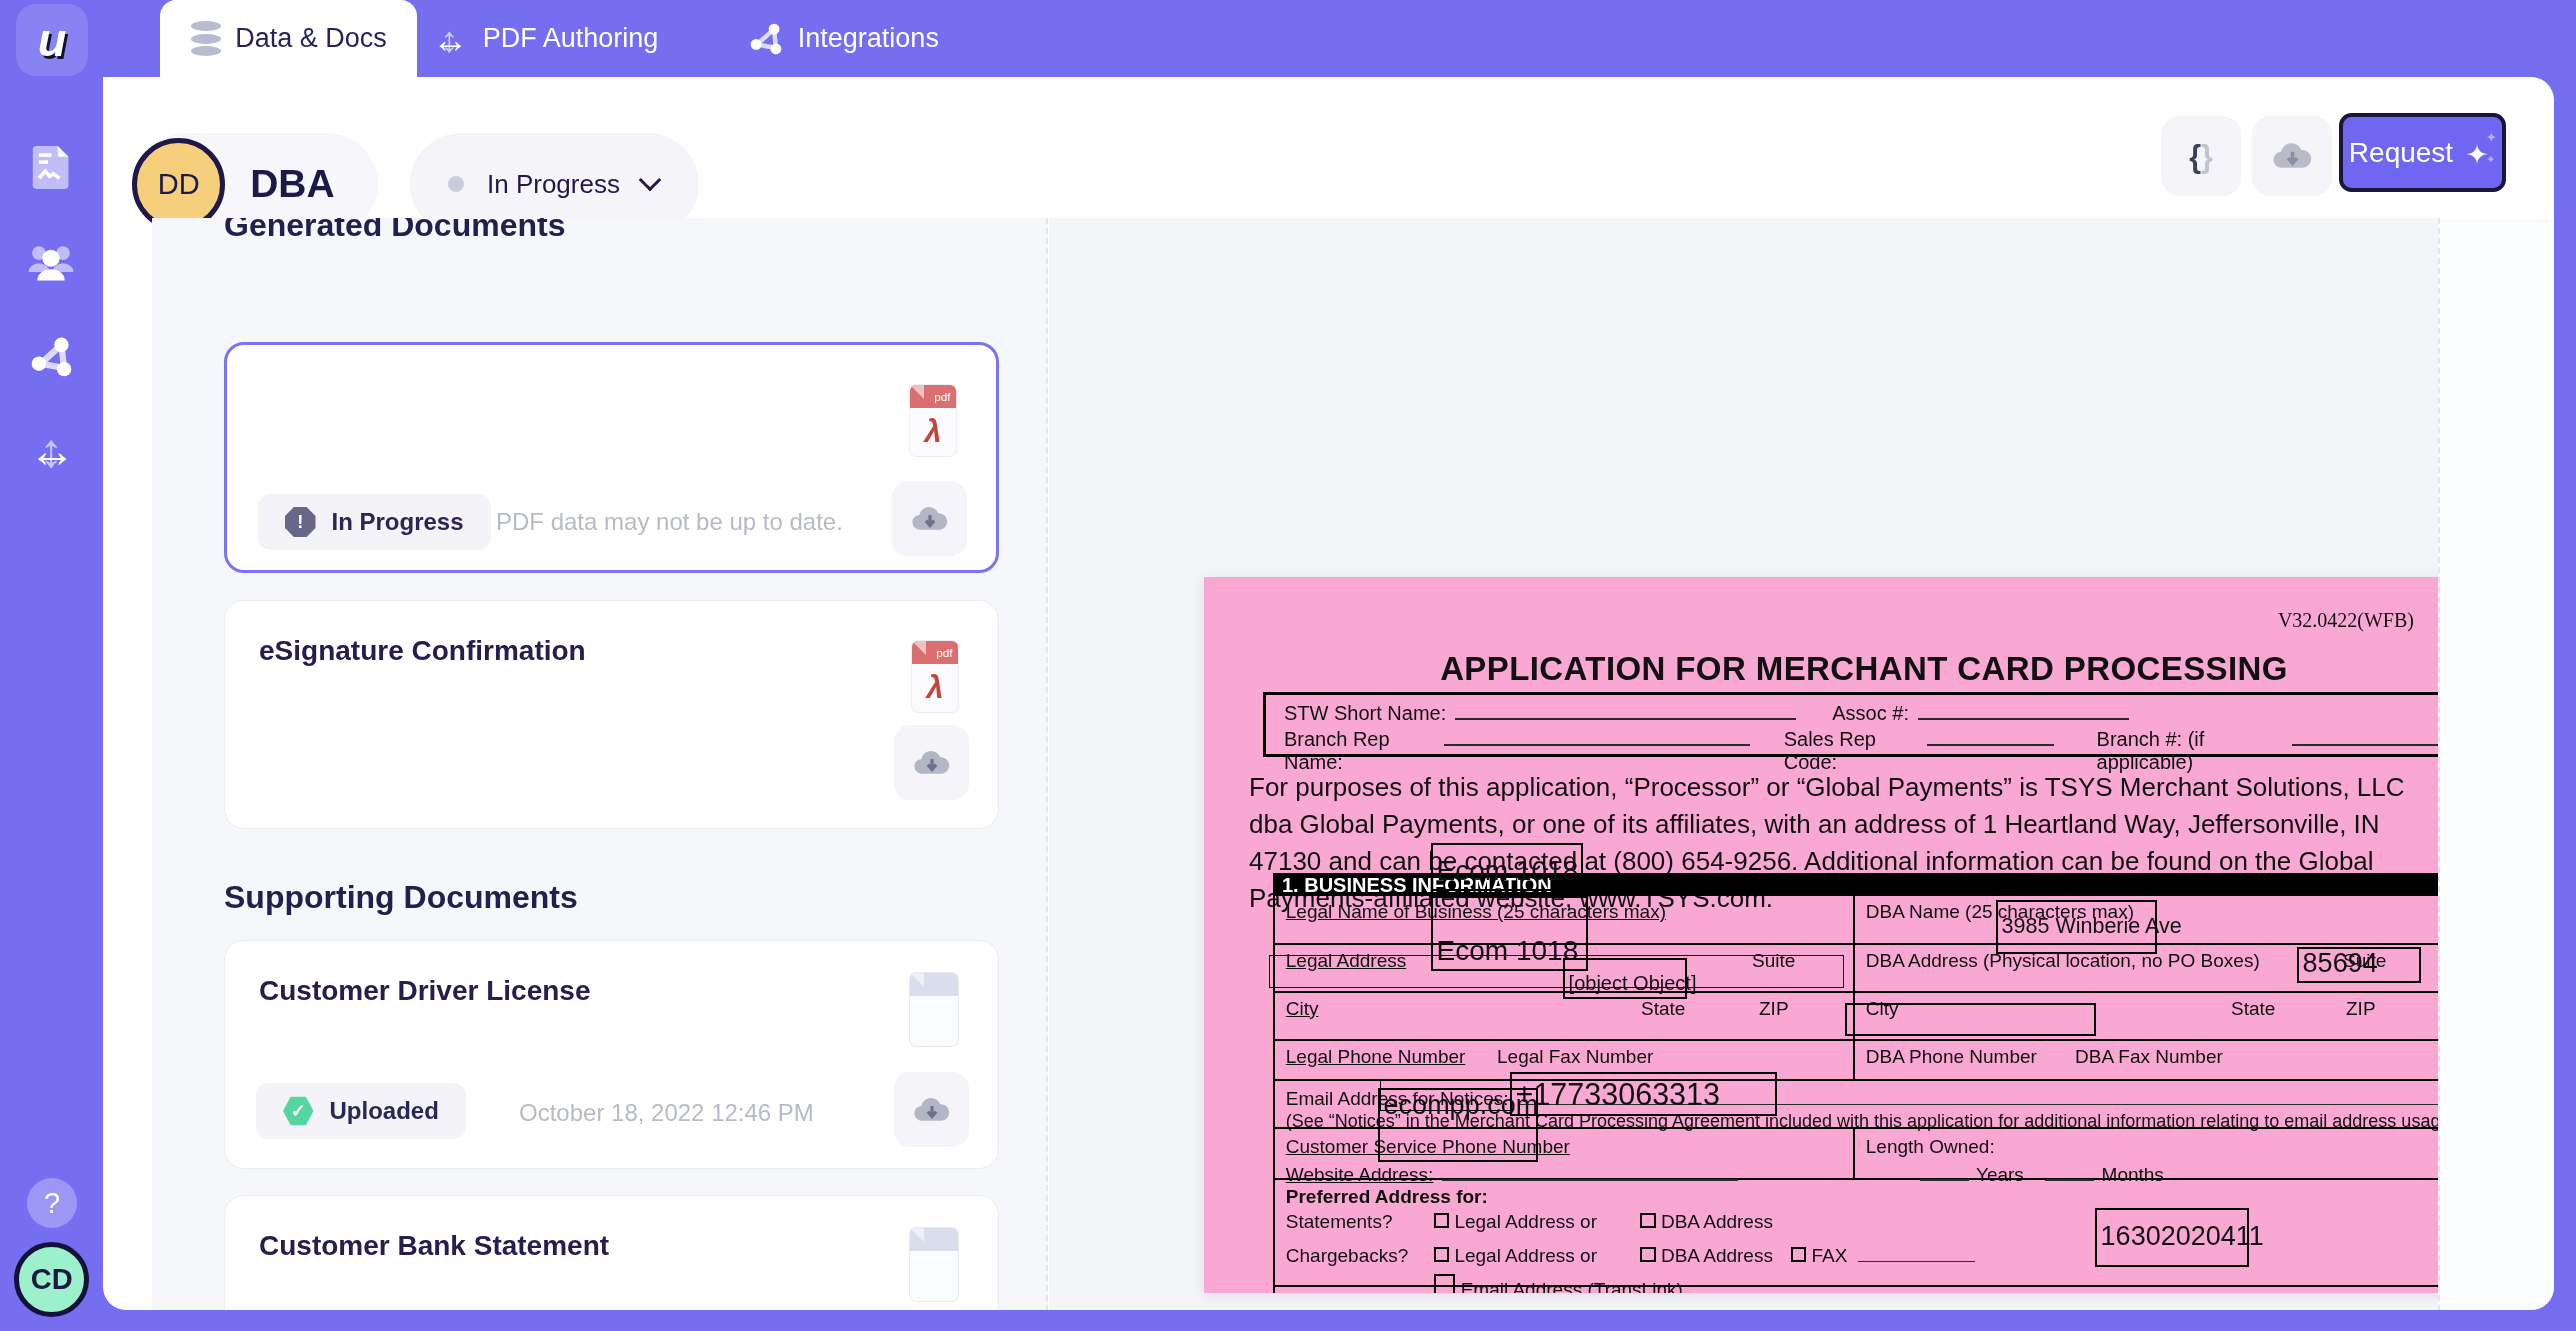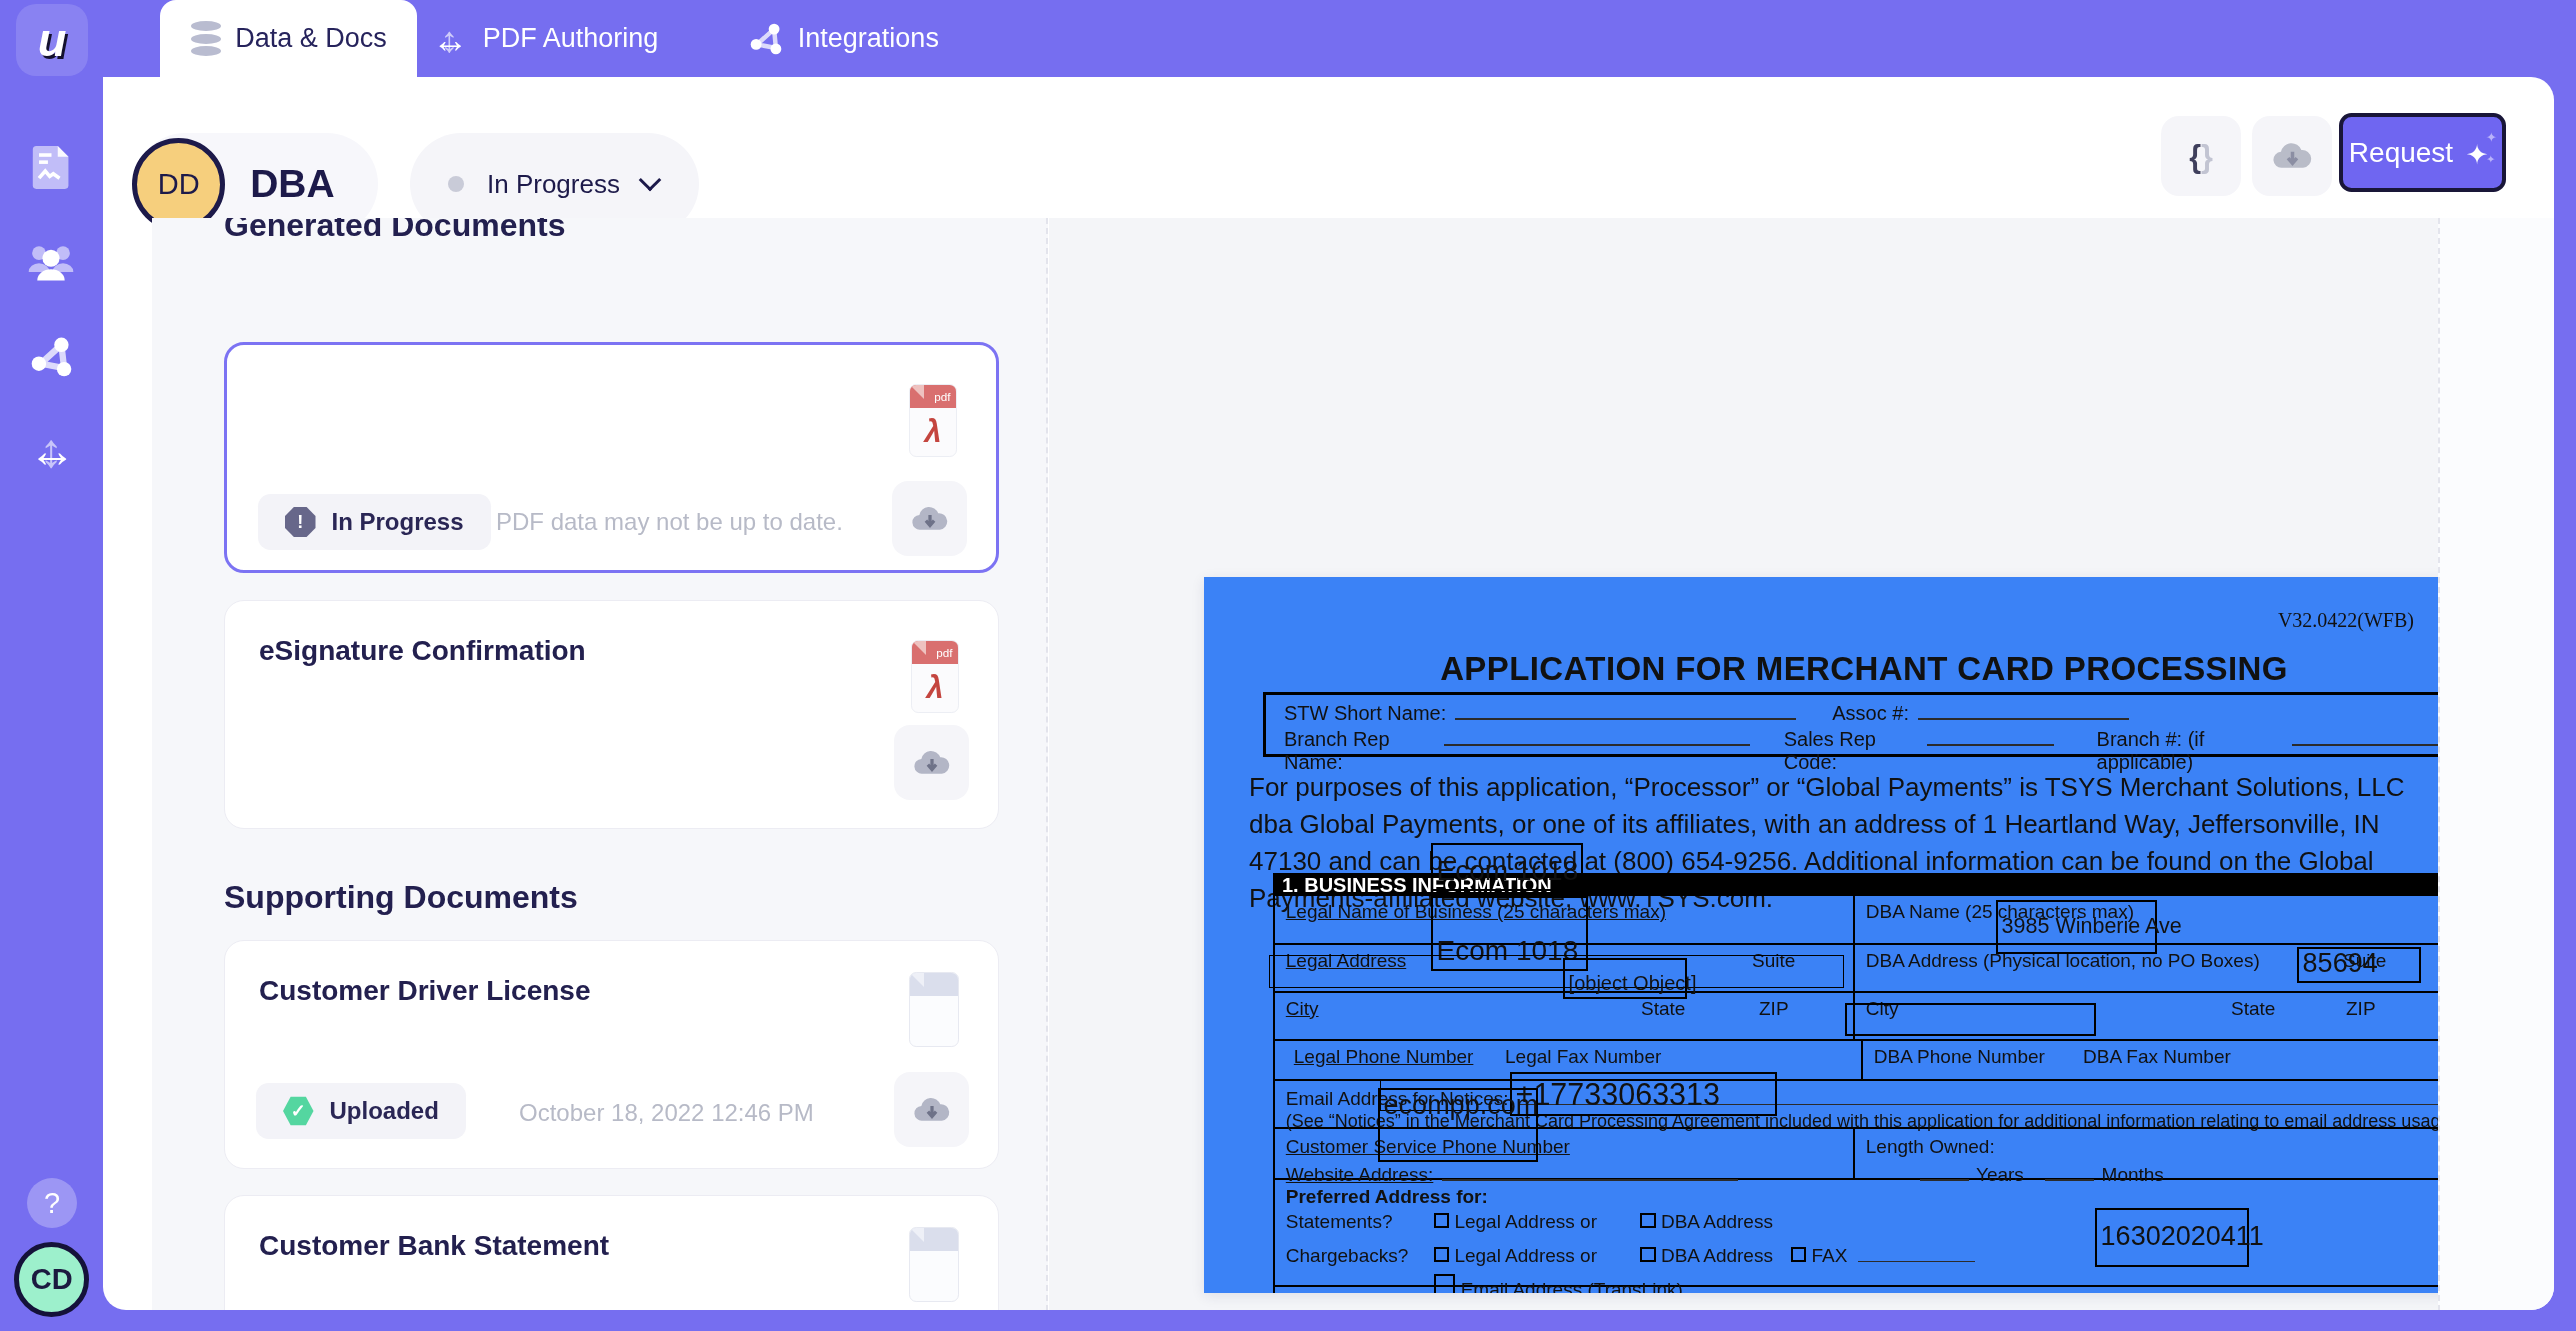--- a/index.html
+++ b/index.html
@@ -85,21 +85,21 @@
     display:flex; align-items:center; justify-content:center;
     clip-path:polygon(30% 0,70% 0,100% 30%,100% 70%,70% 100%,30% 100%,0 70%,0 30%); }
   .hexcheck { width:30.5px; height:30.5px; background:#54d6a0; color:#fff; font-size:18px; font-weight:bold;
     display:flex; align-items:center; justify-content:center;
     clip-path:polygon(25% 3%,75% 3%,100% 50%,75% 97%,25% 97%,0 50%); }
   .muted-note { position:absolute; font-size:24px; color:#b7bac7; }
   .dl-btn { position:absolute; width:75px; height:75px; border-radius:16px; background:#f5f5f9;
     display:flex; align-items:center; justify-content:center; cursor:pointer; }
 
   
-  .pdf-page { position:absolute; left:155px; top:359px; width:1300px; height:716px; background:#3b82f6;
+  .pdf-page { position:absolute; left:155px; top:359px; width:1300px; height:716px; background:#f9a8d4;
     box-shadow:0 2.7px 12.5px rgba(40,40,80,.10); overflow:hidden; color:#111; }
   .pver { position:absolute; right:90px; top:32px; font-family:"Liberation Serif", serif; font-size:20px; }
   .ptitle { position:absolute; left:0; top:73px; width:100%; text-align:center; font-size:33px; font-weight:bold; letter-spacing:0.4px;padding-left:20px; }
   .ptopbox { position:absolute; left:59px; top:115px; width:1213px; height:65px; border:3.6px solid #000;
     padding:3.6px 18px; display:flex; flex-direction:column; justify-content:space-evenly; font-size:20px; }
   .prowflex { display:flex; align-items:baseline; }
   .blank { display:inline-block; border-bottom:2.7px solid #2b2b2b; height:1.05em; }
   .pintro { position:absolute; left:45px; top:192px; width:1192px; font-size:26px; line-height:1.42; }
   .psecbar { position:absolute; left:69px; top:296px; width:1203px; height:23px; background:#000; color:#fff;
     font-size:20px; font-weight:bold; padding:0.9px 0 0 9px; }
@@ -347,21 +347,21 @@
             <span class="abslbl" style="left:366px;">State</span>
             <span class="abslbl" style="left:484px;">ZIP</span>
           </div>
           <div class="pcell R">
             <span>City</span>
             <span class="abslbl" style="left:376px;">State</span>
             <span class="abslbl" style="left:491px;">ZIP</span>
           </div>
         </div>
 
-        <div class="prow" style="height:40px;padding-left:8px;">
+        <div class="prow" style="height:40px;">
           <div class="pcell L">
             <span>Legal Phone Number</span>
             <span class="abslbl" style="left:222px;">Legal Fax Number</span>
           </div>
           <div class="pcell R">
             <span>DBA Phone Number</span>
             <span class="abslbl" style="left:220px;">DBA Fax Number</span>
           </div>
         </div>
 

